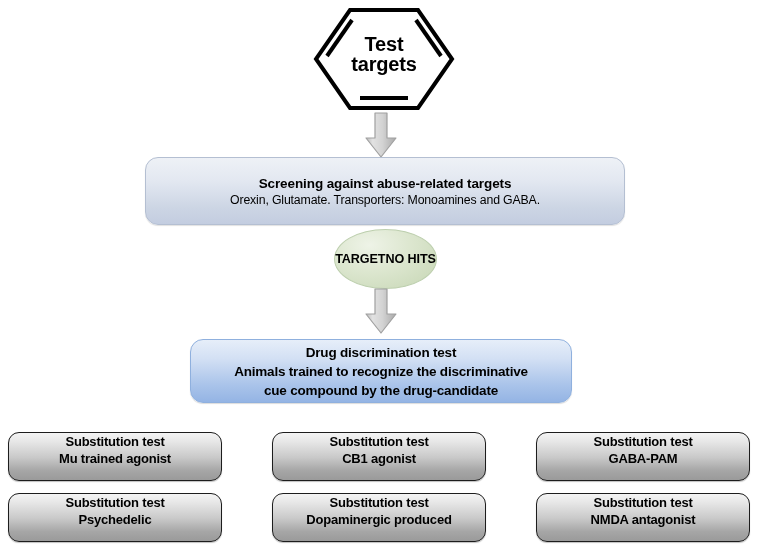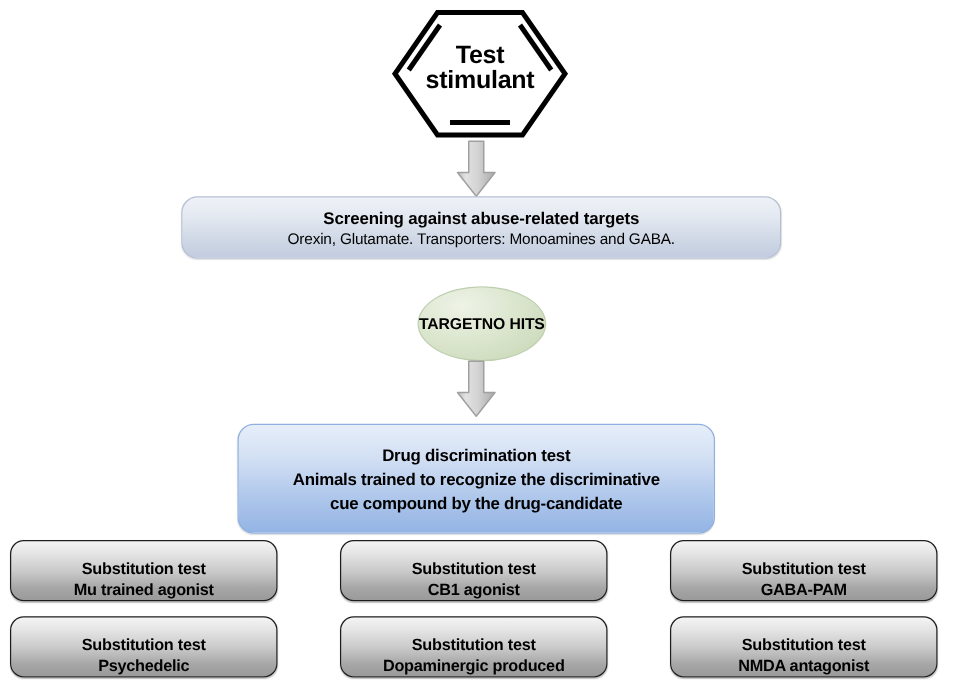--- a/index.html
+++ b/index.html
@@ -65,21 +65,21 @@
     display: flex;
     align-items: center;
     justify-content: center;
     text-align: center;
   }
 
   #screening-box {
     left: 145px;
     top: 157px;
     width: 480px;
-    height: 50px;
+    height: 68px;
     background: linear-gradient(to bottom, #eef1f6 0%, #e3e8f1 34%, #ccd5e4 76%, #c3cde0 100%);
     border: 1px solid #b4bfd2;
     box-shadow: 0 1px 1px rgba(0,0,0,0.12);
     flex-direction: column;
     padding: 2px 6px;
   }
   #screening-title {
     font-size: 13.5px;
     font-weight: bold;
     line-height: 17px;
@@ -88,21 +88,21 @@
   .screening-line {
     font-size: 12.3px;
     line-height: 16px;
     letter-spacing: -0.15px;
   }
 
   #discrimination-box {
     left: 190px;
     top: 339px;
     width: 382px;
-    height: 88px;
+    height: 64px;
     background: linear-gradient(to bottom, #e6eef9 0%, #d3e0f4 30%, #aac4ea 72%, #94b4e4 100%);
     border: 1px solid #8fb0de;
     box-shadow: 0 1px 1px rgba(0,0,0,0.14);
     flex-direction: column;
     padding: 2px 8px;
   }
   .discrimination-line {
     font-size: 13.5px;
     font-weight: bold;
     line-height: 19px;
@@ -138,21 +138,21 @@
     box-sizing: border-box;
     width: 214px;
     height: 49px;
     border-radius: 11px;
     border: 1.5px solid #1d1d1d;
     background: linear-gradient(to bottom, #f4f4f4 0%, #e7e7e7 18%, #c9c9c9 52%, #a6a6a6 80%, #9a9a9a 100%);
     box-shadow: 0 1px 1px rgba(0,0,0,0.25);
     display: flex;
     flex-direction: column;
     align-items: center;
-    justify-content: flex-end;
+    justify-content: flex-start;
     text-align: center;
   }
   .sub-line {
     font-size: 13px;
     font-weight: bold;
     line-height: 17px;
     letter-spacing: -0.2px;
   }
 
   #sub-box-0 { left: 8px;   top: 432px; }
@@ -167,21 +167,21 @@
 
 <div id="hexagon-node">
   <svg width="146" height="110" viewBox="0 0 146 110">
     <polygon points="39,6 107,6 141,55 107,104 39,104 5,55" fill="#ffffff" stroke="#000000" stroke-width="4" stroke-linejoin="miter"></polygon>
     <line x1="41" y1="16" x2="16" y2="52" stroke="#000000" stroke-width="4"></line>
     <line x1="105" y1="16" x2="130" y2="52" stroke="#000000" stroke-width="4"></line>
     <line x1="49" y1="94" x2="97" y2="94" stroke="#000000" stroke-width="4"></line>
   </svg>
   <div id="hexagon-label">
     <div>Test</div>
-    <div>stimulant</div>
+    <div>targets</div>
   </div>
 </div>
 
 <div class="block-arrow" id="arrow-compound-to-screening">
   <svg width="34" height="46" viewBox="0 0 34 46">
     <defs>
       <linearGradient id="arrGrad1" x1="0" y1="0" x2="1" y2="0">
         <stop offset="0%" stop-color="#b9b9b9"></stop>
         <stop offset="22%" stop-color="#e2e2e2"></stop>
         <stop offset="55%" stop-color="#d3d3d3"></stop>

